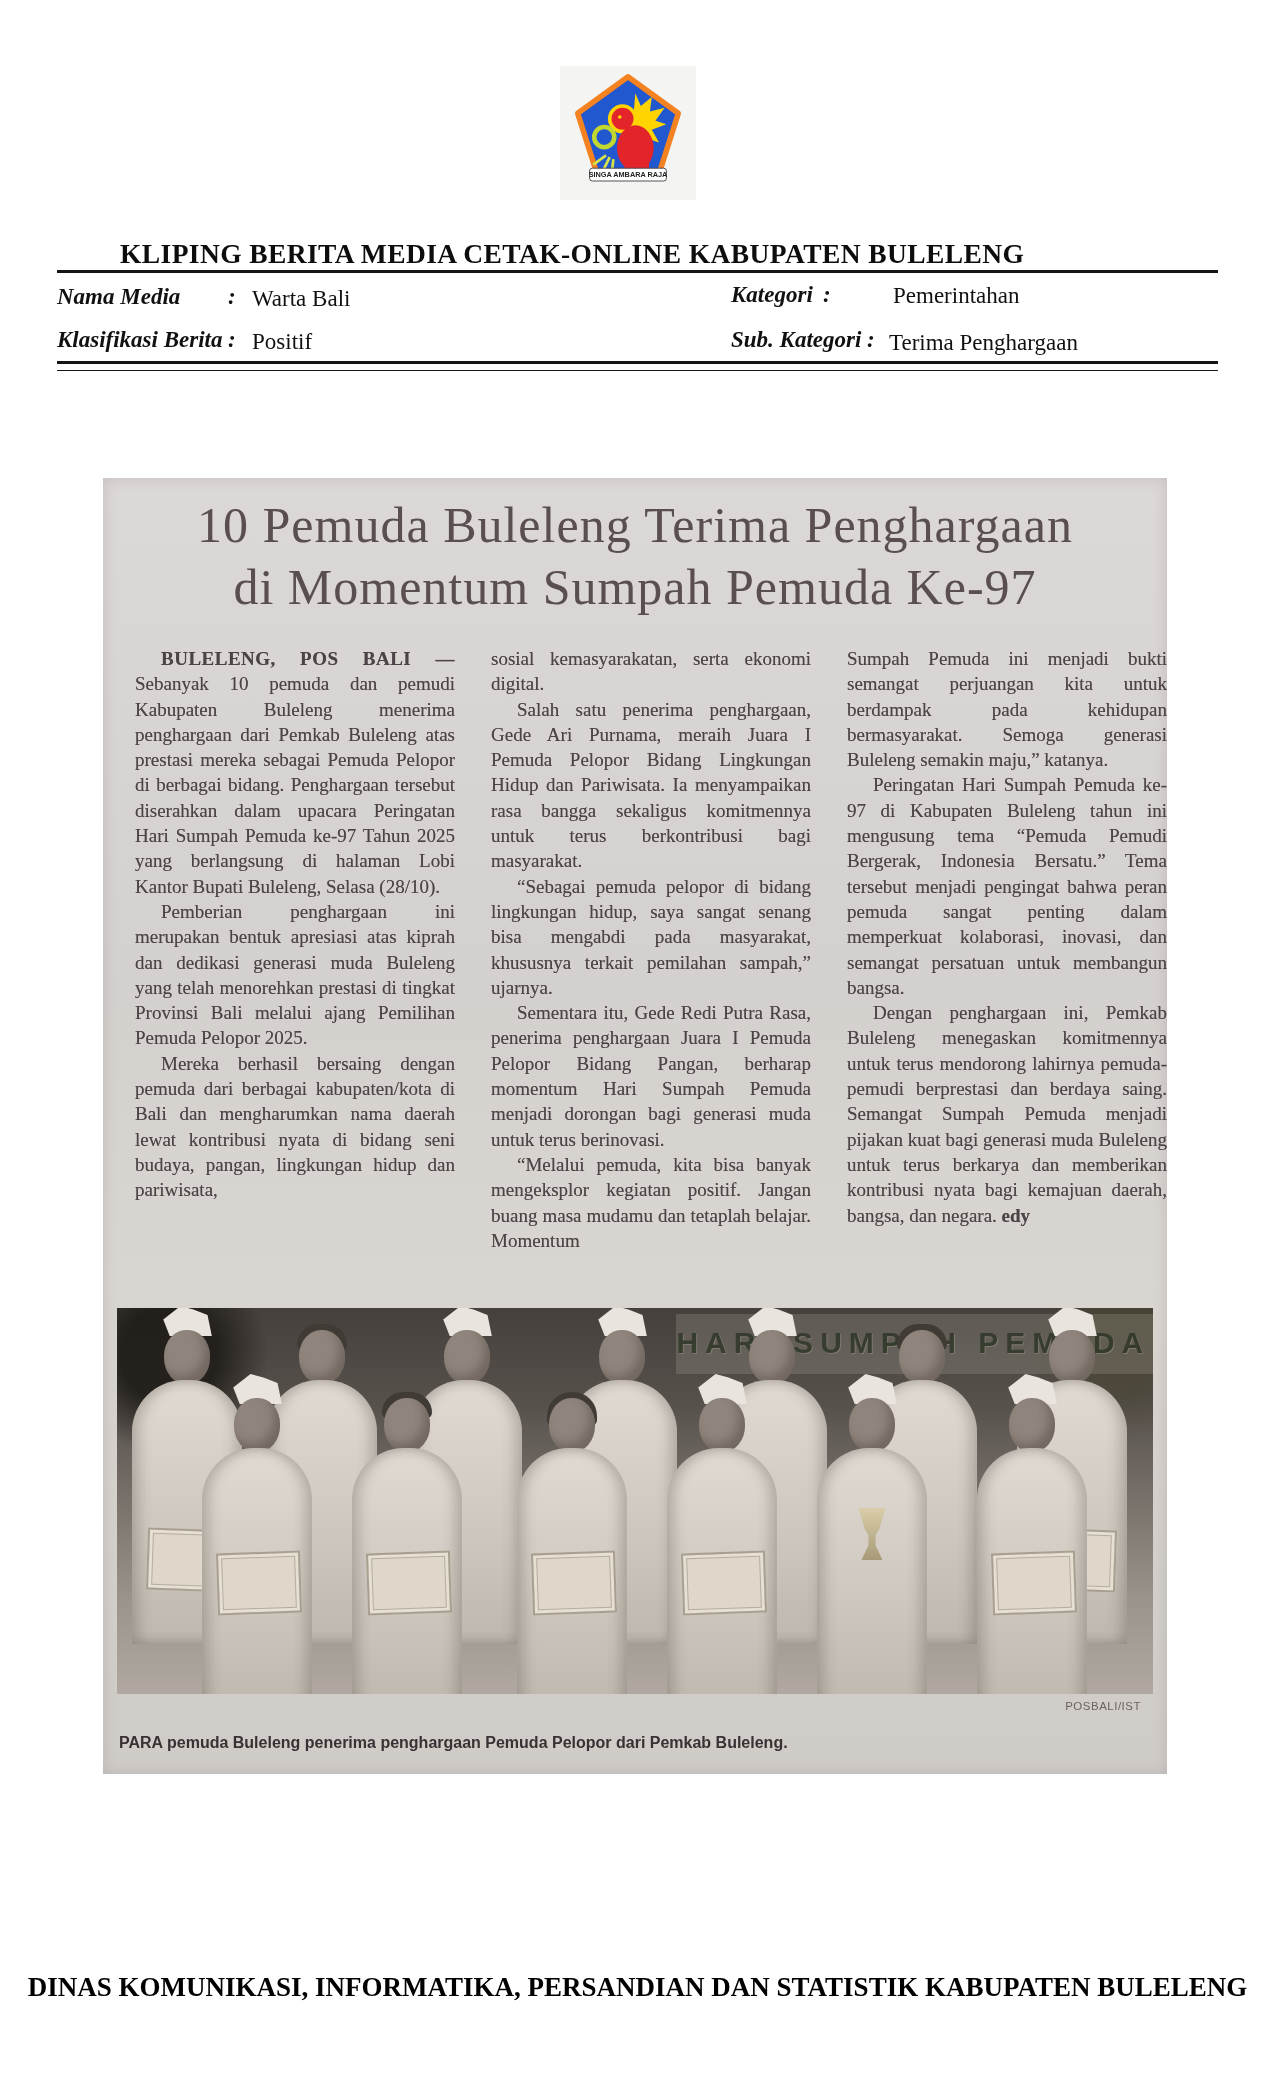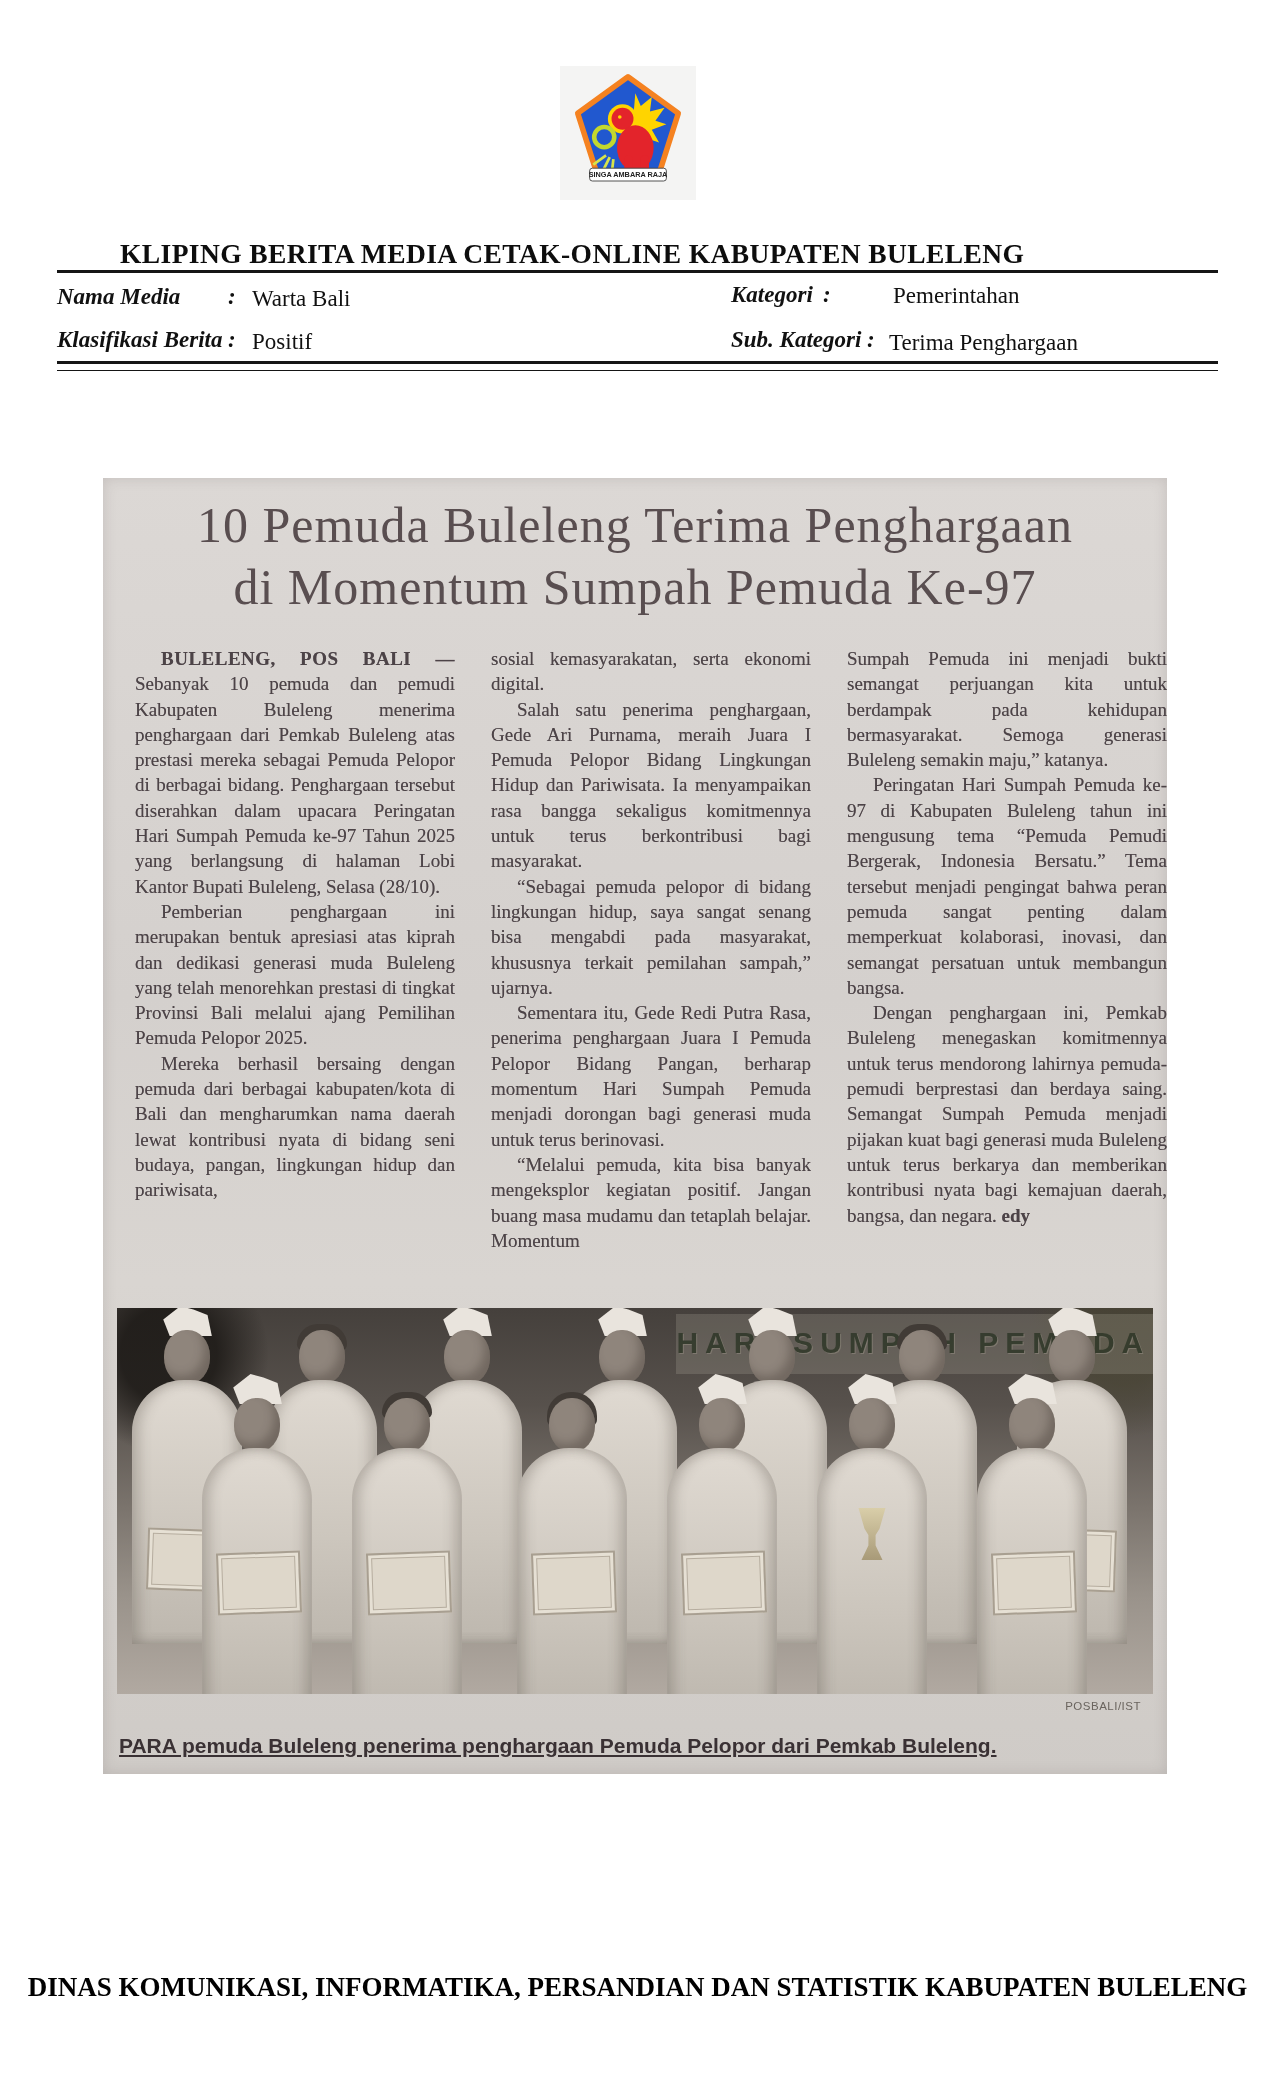--- a/index.html
+++ b/index.html
@@ -62,21 +62,21 @@
         border:2px solid #a89f91;transform:rotate(-2deg);
         box-shadow:inset 0 0 0 3px #e6e0d4,inset 0 0 0 4px #b5ac9e;}
   .cert-low{top:215px;transform:rotate(2deg);}
   .trophy{position:absolute;left:40px;top:126px;width:30px;height:52px;
         background:linear-gradient(#d9cea9,#a89a78);
         clip-path:polygon(5% 0,95% 0,75% 40%,62% 52%,62% 72%,85% 100%,15% 100%,38% 72%,38% 52%,25% 40%);}
 
   .credit{position:absolute;right:26px;top:1222px;font-family:"Liberation Sans",sans-serif;
           font-size:11.5px;letter-spacing:.5px;color:#6a645e;}
   .caption{position:absolute;left:16px;top:1256px;font-family:"Liberation Sans",sans-serif;
-           font-weight:bold;font-size:21px;color:#3a3134;text-decoration:underline;}
+           font-weight:bold;font-size:16px;color:#3a3134;}
 
   
   .footer1{position:absolute;left:0;right:0;top:1944px;text-align:center;
            font-family:"Liberation Sans",sans-serif;font-size:20px;color:#0f0f0f;}
   .footer2{position:absolute;left:0;right:0;top:1972px;text-align:center;
            font-family:"Liberation Serif",serif;font-weight:bold;font-size:27px;color:#000000;}
 </style>
 </head>
 <body>
 

